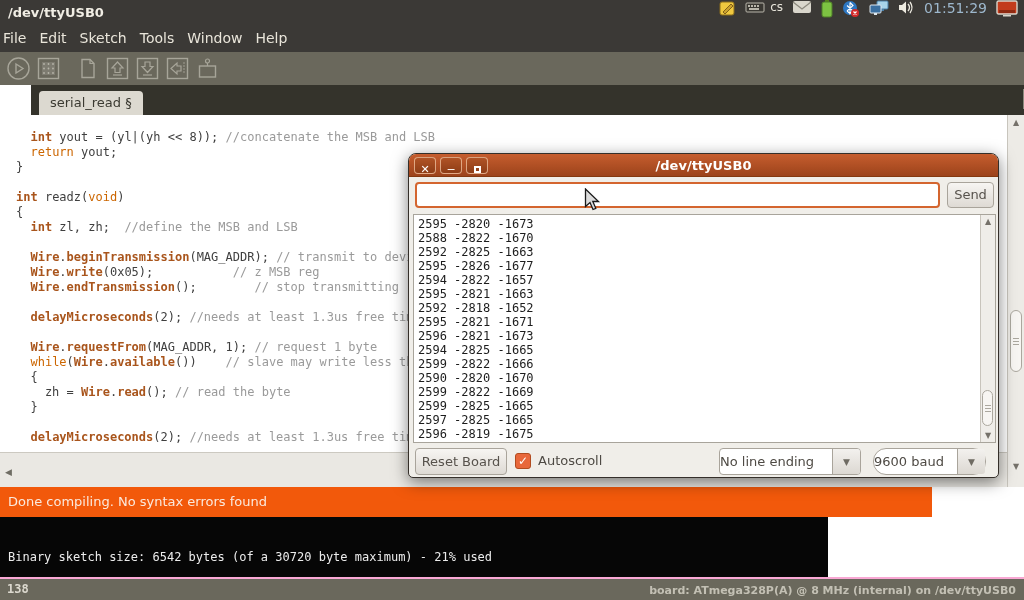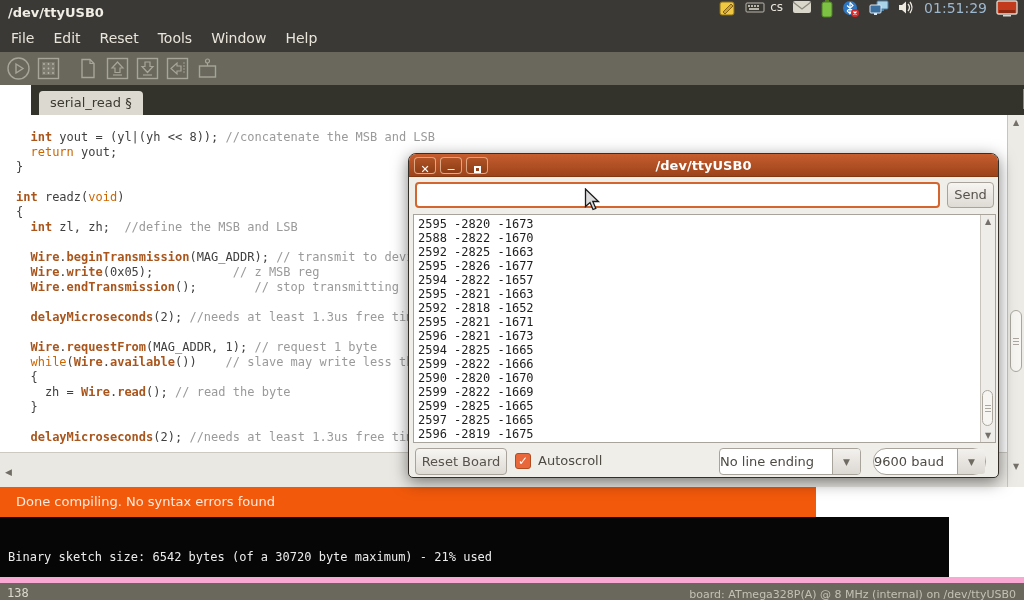--- a/index.html
+++ b/index.html
@@ -9,21 +9,21 @@
 
   
   .topbar { left:0; top:0; width:1024px; height:25px; background:#3b3936; }
   .win-title { left:8px; top:0; line-height:25px; font-size:13px; font-weight:bold; color:#f1eee5; }
   .tray { right:2px; top:0; height:25px; display:flex; align-items:flex-start; gap:9px; padding-right:4px; }
   .tray svg { display:block; }
   .kb-label { color:#e8e5db; font-size:12px; margin-left:-4px; }
   .clock { color:#9db7cc; font-size:14px; }
 
   
-  .menubar { left:0; top:25px; width:1024px; height:27px; background:#3b3936; display:flex; align-items:center; padding-left:8px; gap:13px; }
+  .menubar { left:0; top:25px; width:1024px; height:27px; background:#3b3936; display:flex; align-items:center; gap:7px; }
   .menu-item { color:#e9e5da; font-size:14px; line-height:27px; padding:0 3px; cursor:default; }
 
   
   .toolbar { left:0; top:52px; width:1024px; height:33px; background:#6a685c; display:flex; align-items:center; padding-left:6px; gap:5px; }
   .tool-btn { width:25px; height:25px; display:flex; align-items:center; justify-content:center; }
   .gap-after { margin-right:9px; }
   .tool-btn svg { display:block; }
 
   
   .tabbar { left:0; top:85px; width:1024px; height:30px; background:#34332b;margin-left:31px; }
@@ -41,24 +41,24 @@
 
   .vscroll { right:0; top:115px; width:17px; height:372px; background:#edebe6; border-left:1px solid #c8c5bd; }
   .vscroll .arr { position:absolute; left:0; width:16px; text-align:center; color:#75716a; font-size:8px; }
   .vthumb { position:absolute; left:2px; top:195px; width:12px; height:62px; background:#f7f5f2; border:1px solid #aba79e; border-radius:7px; }
   .thumb-grip::after { content:""; position:absolute; left:50%; top:50%; margin-left:-3px; width:6px; height:1px; background:#aba79e; box-shadow:0 -3px #aba79e, 0 3px #aba79e; }
 
   .hstrip { left:0; top:452px; width:1007px; height:35px; background:#eae8e3; border-top:1px solid #ccc9c1; }
   .hstrip .arr { position:absolute; left:5px; top:14px; color:#6f6d64; font-size:9px; }
 
   
-  .statusbar { left:0; top:487px; width:816px; height:30px; background:#f2590b; color:#fbe9dd; font-size:13px; line-height:30px; padding-left:16px; }
-  .console { left:0; top:517px; width:949px; height:60px; background:#060606; }
+  .statusbar { left:0; top:487px; width:932px; height:30px; background:#f2590b; color:#fbe9dd; font-size:13px; line-height:30px; padding-left:8px; }
+  .console { left:0; top:517px; width:828px; height:60px; background:#060606; }
   .console pre { position:absolute; left:8px; top:33px; font-family:"DejaVu Sans Mono", monospace; font-size:12px; color:#ececec; }
-  .footer { left:0; top:577px; width:1024px; height:23px; background:#6a685c; border-top:6px solid #f9a8d4; }
+  .footer { left:0; top:577px; width:1024px; height:23px; background:#6a685c; border-top:2px solid #f9a8d4;font-weight:bold; }
   .footer .lineno { position:absolute; left:7px; top:3px; font-family:"DejaVu Sans Mono", monospace; font-size:12px; color:#dcd9cf; }
   .footer .board { position:absolute; right:8px; top:5px; font-size:11px; color:#c3c0b4; }
 
   
   .sm-win { left:408px; top:153px; width:591px; height:325px; background:#f0eee9; border:1px solid #352f2a; border-radius:8px 8px 5px 5px; box-shadow:0 4px 16px rgba(0,0,0,0.5); }
   .sm-title { position:absolute; left:0; top:0; width:100%; height:23px; background:linear-gradient(#c65d2e,#9c431b); border-radius:7px 7px 0 0; border-bottom:1px solid #84380f; }
   .sm-title-text { position:absolute; left:0; width:100%; top:0; text-align:center; color:#ffffff; font-weight:bold; font-size:13px; line-height:23px; }
   .wbtn { position:absolute; top:3px; width:22px; height:17px; border:1px solid rgba(255,216,185,0.65); border-radius:4px; background:linear-gradient(#b05326,#8e3d16); color:#fff; text-align:center; }
   .wbtn span { font-size:11px; line-height:15px; font-weight:bold; }
   .wbtn .sq { display:inline-block; width:7px; height:7px; border:2px solid #fff; margin-top:3px; }
@@ -147,21 +147,21 @@
           <rect x="3" y="10" width="16" height="3" fill="#8e2a12"></rect>
           <rect x="7" y="15" width="8" height="1.5" fill="#d8d5cb"></rect>
         </svg>
       </span>
   </div>
 </div>
 
 <div class="abs menubar">
   <span class="menu-item">File</span>
   <span class="menu-item">Edit</span>
-  <span class="menu-item">Reset</span>
+  <span class="menu-item">Sketch</span>
   <span class="menu-item">Tools</span>
   <span class="menu-item">Window</span>
   <span class="menu-item">Help</span>
 </div>
 
 <div class="abs toolbar">
   <div class="tool-btn">
       <span>
         <svg width="25" height="25" viewBox="0 0 25 25">
           <circle cx="12.5" cy="12.5" r="10.5" fill="none" stroke="#a7a599" stroke-width="1.4"></circle>

